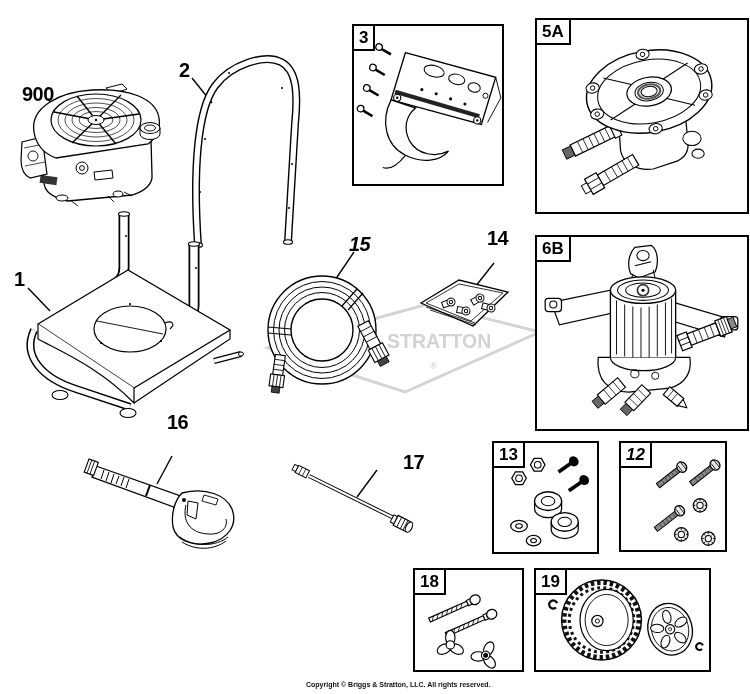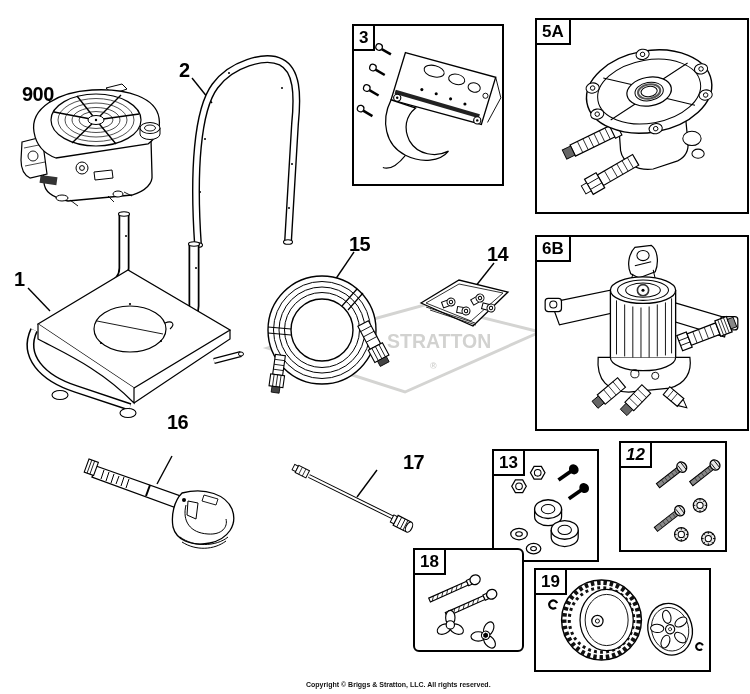--- a/index.html
+++ b/index.html
@@ -329,21 +329,21 @@
         <rect x="28" y="-4.5" width="8" height="9" fill="#666" stroke="#000" stroke-width="0.9"></rect>
       </g>
       <g transform="translate(124,148) rotate(40)">
         <rect x="4" y="-5" width="18" height="10" fill="#fff" stroke="#000" stroke-width="1.1"></rect>
         <path d="M9,-5 v10 M14,-5 v10" stroke="#000" stroke-width="0.7"></path>
         <polygon points="22,-4 30,0 22,4" fill="#fff" stroke="#000" stroke-width="1"></polygon>
       </g>
     </svg>
   </div>
 
-  <div class="pbox" style="left:492px;top:441px;width:103px;height:109px;margin-top:8px;">
+  <div class="pbox" style="left:492px;top:441px;width:103px;height:109px;">
     <div class="box-tag">13</div>
     <svg class="box-art" viewBox="0 0 99 105">
       <g transform="translate(24,34)">
         <polygon points="7,0 3.5,6.1 -3.5,6.1 -7,0 -3.5,-6.1 3.5,-6.1" fill="#fff" stroke="#000" stroke-width="1.2"></polygon>
         <circle r="3.2" fill="none" stroke="#000" stroke-width="1"></circle>
       </g>
       <g transform="translate(42,21)">
         <polygon points="7,0 3.5,6.1 -3.5,6.1 -7,0 -3.5,-6.1 3.5,-6.1" fill="#fff" stroke="#000" stroke-width="1.2"></polygon>
         <circle r="3.2" fill="none" stroke="#000" stroke-width="1"></circle>
       </g>
@@ -408,21 +408,21 @@
         <circle r="3" fill="#fff" stroke="#000" stroke-width="1"></circle>
       </g>
       <g transform="translate(84,92)">
         <circle r="6.5" fill="#e8e8e8" stroke="#000" stroke-width="1.1"></circle>
         <path d="M0,-6.5 v2 M4.6,-4.6 l-1.4,1.4 M6.5,0 h-2 M4.6,4.6 l-1.4,-1.4 M0,6.5 v-2 M-4.6,4.6 l1.4,-1.4 M-6.5,0 h2 M-4.6,-4.6 l1.4,1.4" stroke="#000" stroke-width="0.9"></path>
         <circle r="3" fill="#fff" stroke="#000" stroke-width="1"></circle>
       </g>
     </svg>
   </div>
 
-  <div class="pbox" style="left:413px;top:548px;width:107px;height:100px;border-radius:6px;">
+  <div class="pbox" style="left:413px;top:568px;width:107px;height:100px;">
     <div class="box-tag">18</div>
     <svg class="box-art" viewBox="0 0 103 96">
       <g transform="translate(14,48) rotate(-24)">
         <rect x="0" y="-2" width="40" height="4" fill="#fff" stroke="#000" stroke-width="1.1"></rect>
         <path d="M5,-2 l-3,4 M10,-2 l-3,4 M15,-2 l-3,4 M20,-2 l-3,4 M25,-2 l-3,4 M30,-2 l-3,4 M35,-2 l-3,4" stroke="#000" stroke-width="0.7"></path>
         <rect x="40" y="-2.8" width="4" height="5.6" fill="#fff" stroke="#000" stroke-width="1"></rect>
         <ellipse cx="48" cy="0" rx="5" ry="4.6" fill="#fff" stroke="#000" stroke-width="1.2"></ellipse>
       </g>
       <g transform="translate(30,62) rotate(-24)">
         <rect x="0" y="-2" width="40" height="4" fill="#fff" stroke="#000" stroke-width="1.1"></rect>
@@ -476,19 +476,19 @@
       </g>
       <g transform="translate(160,74)">
         <path d="M2.2,2.4 A3.4,3.4 0 1 1 3,-1.2" fill="none" stroke="#000" stroke-width="2"></path>
       </g>
     </svg>
   </div>
 
   <div class="callout" style="left:22px;top:82px;">900</div>
   <div class="callout" style="left:179px;top:58px;">2</div>
   <div class="callout" style="left:14px;top:267px;">1</div>
-  <div class="callout" style="left:349px;top:232px;">15</div>
-  <div class="callout" style="left:487px;top:242px;">14</div>
+  <div class="callout" style="left:349px;top:232px;font-style:italic;">15</div>
+  <div class="callout" style="left:487px;top:226px;">14</div>
   <div class="callout" style="left:167px;top:410px;">16</div>
   <div class="callout" style="left:371px;top:450px;margin-left:32px;">17</div>
 
   <div class="copyright">Copyright © Briggs &amp; Stratton, LLC. All rights reserved.</div>
 </div>
 
 </body></html>

